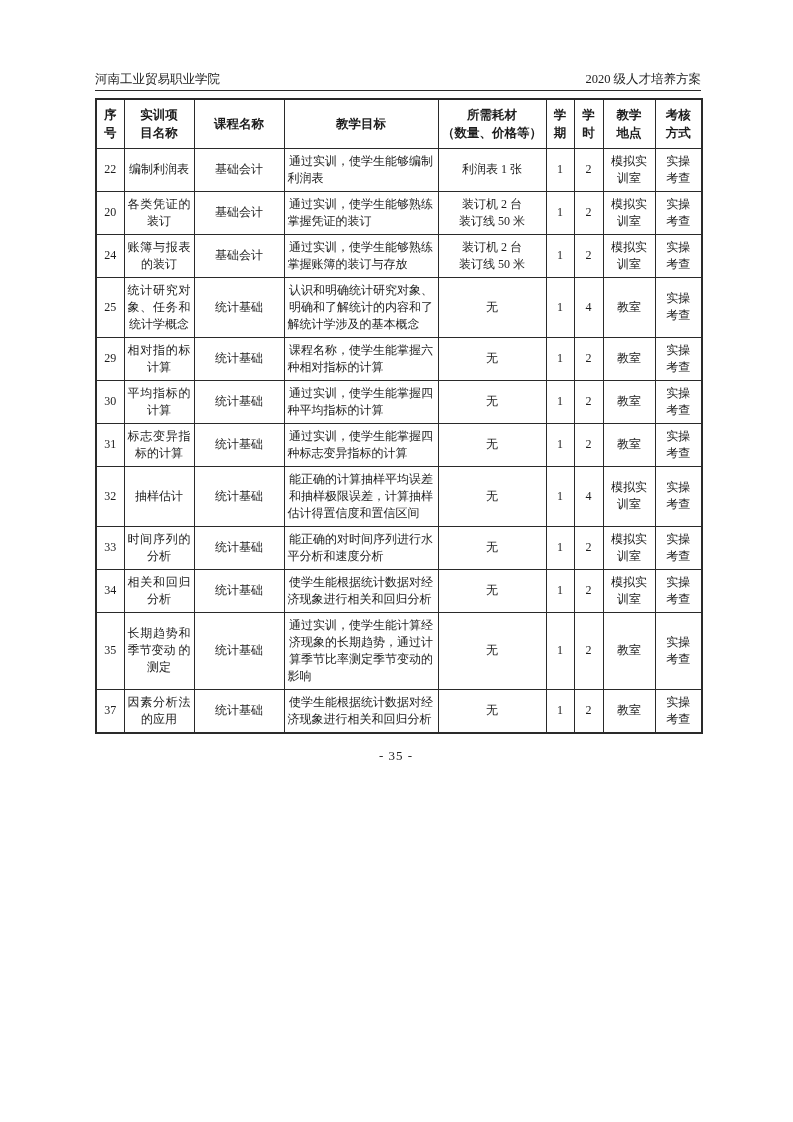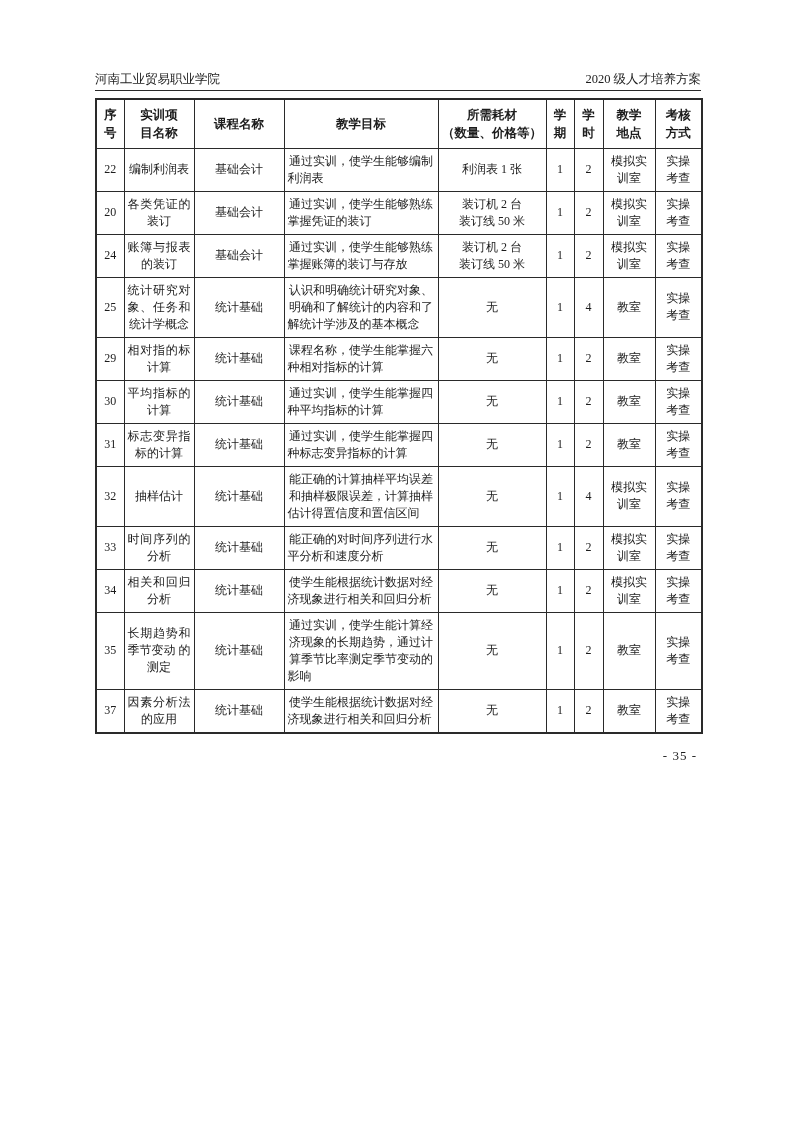--- a/index.html
+++ b/index.html
@@ -52,21 +52,21 @@
     text-align-last: center;
     padding: 4px 3px;
   }
   .schedule td.col-goal {
     text-align: center;
     text-align-last: left;
     padding: 4px 3px;
   }
   .page-footer {
     margin-top: 14px;
-    text-align: right;
+    text-align: center;
     padding-right: 4px;
     font-size: 13px;
     letter-spacing: 1px;
   }
 </style>
 </head>
 <body>
 
 <div class="page">
 

